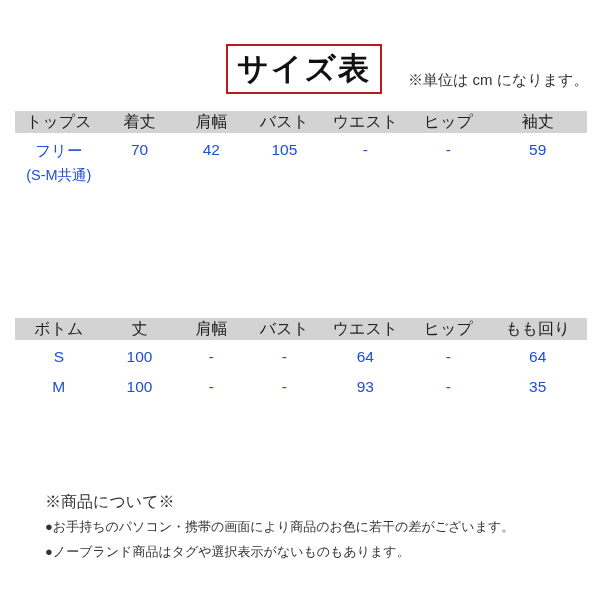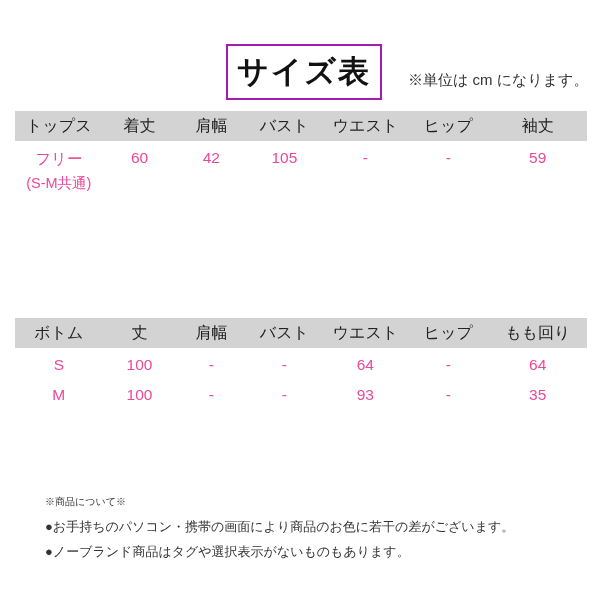--- a/index.html
+++ b/index.html
@@ -10,22 +10,22 @@
     color: #1a1a1a;
     position: relative;
     overflow: hidden;
   }
   .page { position: absolute; width: 600px; height: 600px; background: #fff; }
 
   
   .title-box {
     position: absolute;
     left: 226px; top: 44px;
-    width: 156px; height: 56px;
-    border: 2px solid #a21caf;
+    width: 156px; height: 50px;
+    border: 2px solid #b91c1c;
     display: flex; align-items: center; justify-content: center;
   }
   .title-box .title-text {
     font-size: 31px;
     font-weight: bold;
     letter-spacing: 2px;
     color: #111;
     white-space: nowrap;
   }
   .unit-note {
@@ -48,53 +48,53 @@
   #bottoms-table { top: 318px; }
   table.size-table col:nth-child(1) { width: 15.3%; }
   table.size-table col:nth-child(2) { width: 12.9%; }
   table.size-table col:nth-child(3) { width: 12.2%; }
   table.size-table col:nth-child(4) { width: 13.3%; }
   table.size-table col:nth-child(5) { width: 15.0%; }
   table.size-table col:nth-child(6) { width: 14.0%; }
   table.size-table col:nth-child(7) { width: 17.2%; }
   table.size-table thead th {
     background: #d3d3d3;
-    height: 30px;
+    height: 22px;
     font-size: 16px;
     font-weight: normal;
     color: #222;
     text-align: center;
     vertical-align: middle;
     white-space: nowrap;
     margin-left: 42px;
   }
   table.size-table tbody td {
     height: 30px;
     font-size: 15.5px;
     text-align: center;
     vertical-align: top;
     padding-top: 8px;
-    color: #ec4899;
+    color: #1d4ed8;
     white-space: nowrap;
   }
   .cell-note {
     font-size: 14.5px;
     line-height: 26px;
     white-space: nowrap;
   }
 
   
   .notes {
     position: absolute;
     left: 45px; top: 489px;
     width: 540px;
     color: #333;
   }
   .notes .notes-heading {
-    font-size: 10px;
+    font-size: 16px;
     line-height: 25px;
     height: 25px;
   }
   .notes .note-line {
     font-size: 13px;
     line-height: 25px;
     height: 25px;
     white-space: nowrap;
   }
 </style>
@@ -128,21 +128,21 @@
         <th>ヒップ</th>
         <th>袖丈</th>
       </tr>
     </thead>
     <tbody>
       <tr>
         <td>
           <div>フリー</div>
           <div class="cell-note">(S-M共通)</div>
         </td>
-        <td>60</td>
+        <td>70</td>
         <td>42</td>
         <td>105</td>
         <td>-</td>
         <td>-</td>
         <td>59</td>
       </tr>
     </tbody>
   </table>
 
   <table class="size-table" id="bottoms-table">

